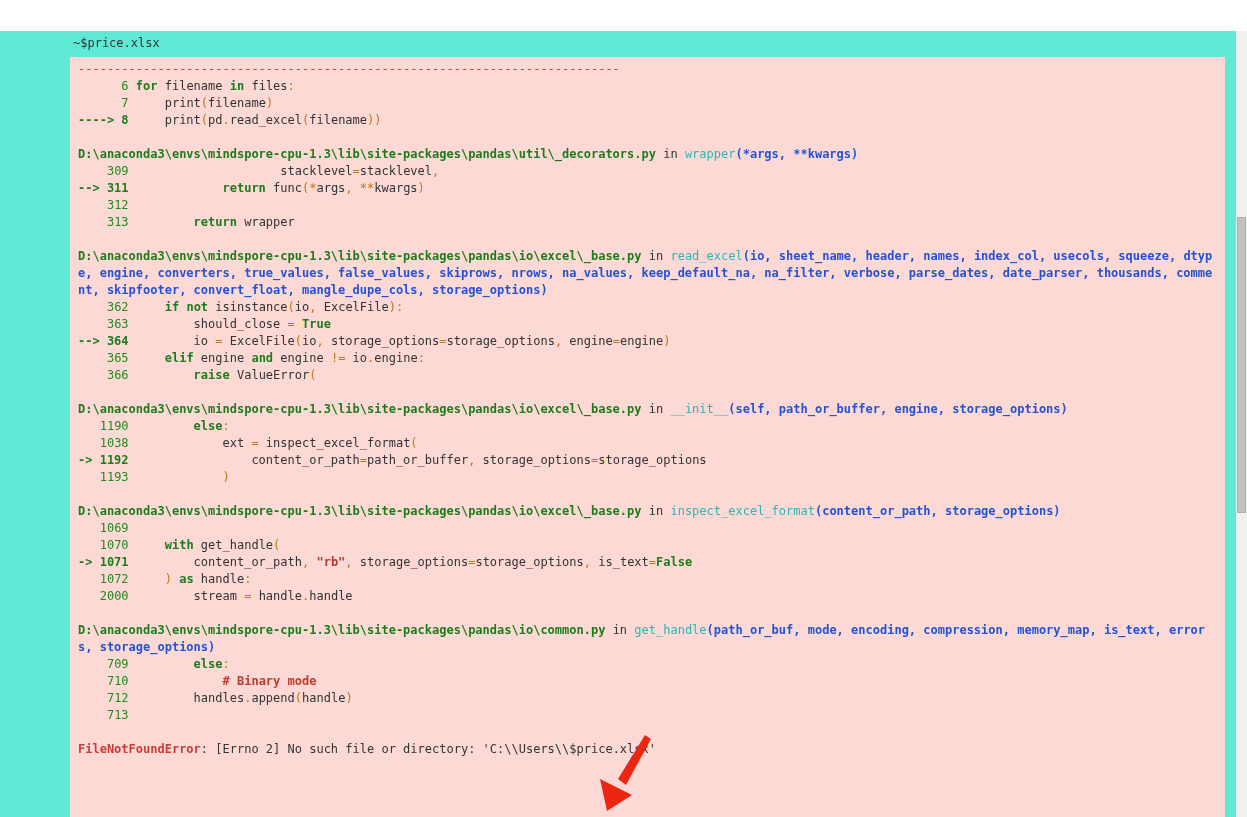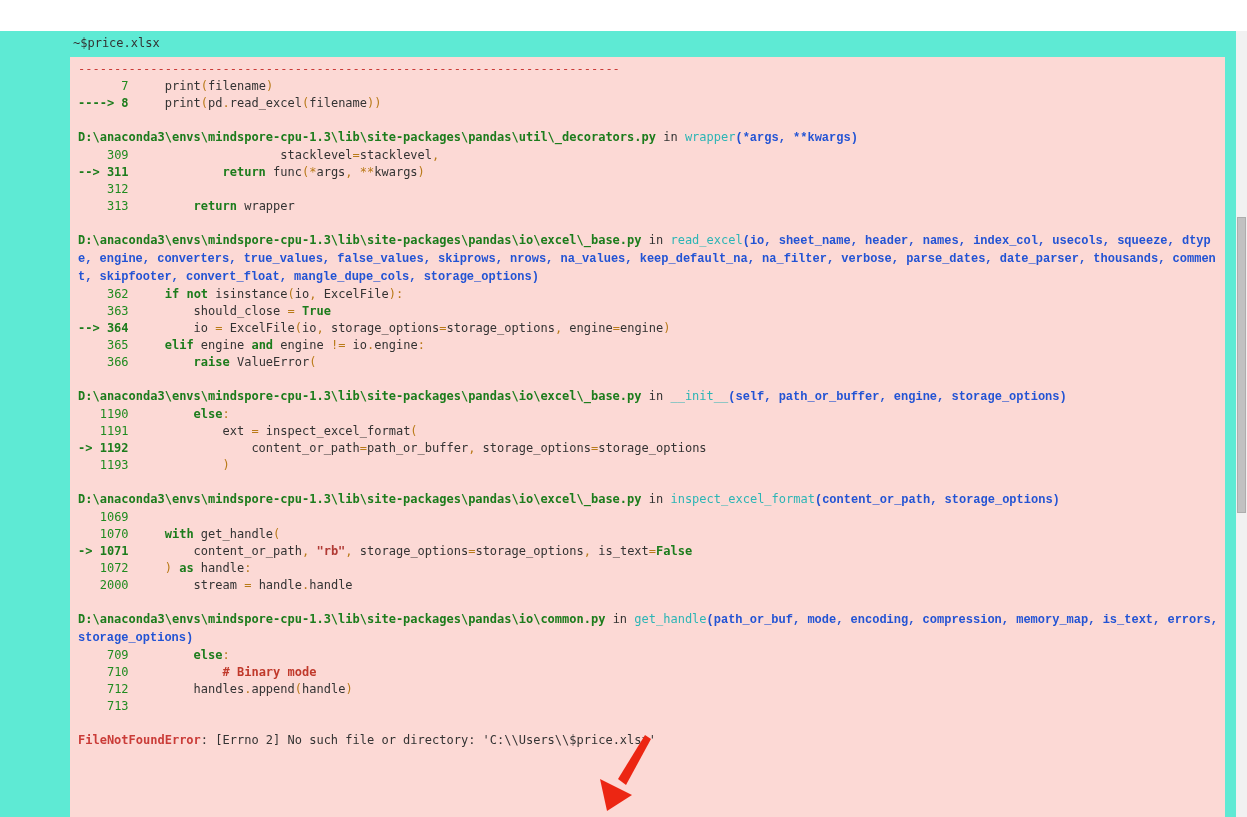--- a/index.html
+++ b/index.html
@@ -39,21 +39,21 @@
   }
   .line {
     white-space: pre-wrap;
     word-break: break-all;
     min-height: 17px;
   }
   .t-p  { color: #333333; }
   .t-pa { color: #1c7c1c; font-weight: bold; }
   .t-k  { color: #1c7c1c; font-weight: bold; }
   .t-fn { color: #2cb5b5; }
-  .t-ar { color: #2253d4; font-weight: bold; font-family: Liberation Mono, monospace; }
+  .t-ar { color: #2253d4; font-weight: bold; }
   .t-o  { color: #b97a18; }
   .t-s  { color: #b03a34; font-weight: bold; }
   .t-c  { color: #c0392b; font-weight: bold; }
   .t-er { color: #ca3c38; font-weight: bold; }
   .t-dv { color: #ca3c38; }
   .t-num  { color: #1f8b1f; }
   .t-hot  { color: #1c7c1c; font-weight: bold; }
   .annotation-arrow {
     position: absolute;
     left: 590px;
@@ -108,39 +108,40 @@
 </head>
 <body>
 
 <div class="page">
 
   <div class="stdout-line">~$price.xlsx</div>
 
   <div class="error-block">
     <div class="tb-content" id="tb-content">
         <div class="line"><span class="t-dv">---------------------------------------------------------------------------</span></div>
+        <div class="line"><span class="t-num">      6 </span><span class="t-k">for</span><span class="t-p"> filename </span><span class="t-k">in</span><span class="t-p"> files</span><span class="t-o">:</span></div>
         <div class="line"><span class="t-num">      7 </span><span class="t-p">    print</span><span class="t-o">(</span><span class="t-p">filename</span><span class="t-o">)</span></div>
         <div class="line"><span class="t-hot">----&gt; 8 </span><span class="t-p">    print</span><span class="t-o">(</span><span class="t-p">pd</span><span class="t-o">.</span><span class="t-p">read_excel</span><span class="t-o">(</span><span class="t-p">filename</span><span class="t-o">))</span></div>
         <div class="line"></div>
         <div class="line"><span class="t-pa">D:\anaconda3\envs\mindspore-cpu-1.3\lib\site-packages\pandas\util\_decorators.py</span><span class="t-p"> in </span><span class="t-fn">wrapper</span><span class="t-ar">(*args, **kwargs)</span></div>
         <div class="line"><span class="t-num">    309 </span><span class="t-p">                    stacklevel</span><span class="t-o">=</span><span class="t-p">stacklevel</span><span class="t-o">,</span></div>
         <div class="line"><span class="t-hot">--&gt; 311 </span><span class="t-p">            </span><span class="t-k">return</span><span class="t-p"> func</span><span class="t-o">(*</span><span class="t-p">args</span><span class="t-o">, **</span><span class="t-p">kwargs</span><span class="t-o">)</span></div>
         <div class="line"><span class="t-num">    312 </span></div>
         <div class="line"><span class="t-num">    313 </span><span class="t-p">        </span><span class="t-k">return</span><span class="t-p"> wrapper</span></div>
         <div class="line"></div>
         <div class="line"><span class="t-pa">D:\anaconda3\envs\mindspore-cpu-1.3\lib\site-packages\pandas\io\excel\_base.py</span><span class="t-p"> in </span><span class="t-fn">read_excel</span><span class="t-ar">(io, sheet_name, header, names, index_col, usecols, squeeze, dtype, engine, converters, true_values, false_values, skiprows, nrows, na_values, keep_default_na, na_filter, verbose, parse_dates, date_parser, thousands, comment, skipfooter, convert_float, mangle_dupe_cols, storage_options)</span></div>
         <div class="line"><span class="t-num">    362 </span><span class="t-p">    </span><span class="t-k">if</span><span class="t-p"> </span><span class="t-k">not</span><span class="t-p"> isinstance</span><span class="t-o">(</span><span class="t-p">io</span><span class="t-o">,</span><span class="t-p"> ExcelFile</span><span class="t-o">):</span></div>
         <div class="line"><span class="t-num">    363 </span><span class="t-p">        should_close </span><span class="t-o">=</span><span class="t-p"> </span><span class="t-k">True</span></div>
         <div class="line"><span class="t-hot">--&gt; 364 </span><span class="t-p">        io </span><span class="t-o">=</span><span class="t-p"> ExcelFile</span><span class="t-o">(</span><span class="t-p">io</span><span class="t-o">,</span><span class="t-p"> storage_options</span><span class="t-o">=</span><span class="t-p">storage_options</span><span class="t-o">,</span><span class="t-p"> engine</span><span class="t-o">=</span><span class="t-p">engine</span><span class="t-o">)</span></div>
         <div class="line"><span class="t-num">    365 </span><span class="t-p">    </span><span class="t-k">elif</span><span class="t-p"> engine </span><span class="t-k">and</span><span class="t-p"> engine </span><span class="t-o">!=</span><span class="t-p"> io</span><span class="t-o">.</span><span class="t-p">engine</span><span class="t-o">:</span></div>
         <div class="line"><span class="t-num">    366 </span><span class="t-p">        </span><span class="t-k">raise</span><span class="t-p"> ValueError</span><span class="t-o">(</span></div>
         <div class="line"></div>
         <div class="line"><span class="t-pa">D:\anaconda3\envs\mindspore-cpu-1.3\lib\site-packages\pandas\io\excel\_base.py</span><span class="t-p"> in </span><span class="t-fn">__init__</span><span class="t-ar">(self, path_or_buffer, engine, storage_options)</span></div>
         <div class="line"><span class="t-num">   1190 </span><span class="t-p">        </span><span class="t-k">else</span><span class="t-o">:</span></div>
-        <div class="line"><span class="t-num">   1191 </span><span class="t-p">            ext </span><span class="t-o">=</span><span class="t-p"> inspect_excel_format</span><span class="t-o">(</span></div>
+        <div class="line"><span class="t-num">   1038 </span><span class="t-p">            ext </span><span class="t-o">=</span><span class="t-p"> inspect_excel_format</span><span class="t-o">(</span></div>
         <div class="line"><span class="t-hot">-&gt; 1192 </span><span class="t-p">                content_or_path</span><span class="t-o">=</span><span class="t-p">path_or_buffer</span><span class="t-o">,</span><span class="t-p"> storage_options</span><span class="t-o">=</span><span class="t-p">storage_options</span></div>
         <div class="line"><span class="t-num">   1193 </span><span class="t-o">            )</span></div>
         <div class="line"></div>
         <div class="line"><span class="t-pa">D:\anaconda3\envs\mindspore-cpu-1.3\lib\site-packages\pandas\io\excel\_base.py</span><span class="t-p"> in </span><span class="t-fn">inspect_excel_format</span><span class="t-ar">(content_or_path, storage_options)</span></div>
         <div class="line"><span class="t-num">   1069 </span></div>
         <div class="line"><span class="t-num">   1070 </span><span class="t-p">    </span><span class="t-k">with</span><span class="t-p"> get_handle</span><span class="t-o">(</span></div>
         <div class="line"><span class="t-hot">-&gt; 1071 </span><span class="t-p">        content_or_path</span><span class="t-o">,</span><span class="t-p"> </span><span class="t-s">"rb"</span><span class="t-o">,</span><span class="t-p"> storage_options</span><span class="t-o">=</span><span class="t-p">storage_options</span><span class="t-o">,</span><span class="t-p"> is_text</span><span class="t-o">=</span><span class="t-k">False</span></div>
         <div class="line"><span class="t-num">   1072 </span><span class="t-p">    </span><span class="t-o">)</span><span class="t-p"> </span><span class="t-k">as</span><span class="t-p"> handle</span><span class="t-o">:</span></div>
         <div class="line"><span class="t-num">   2000 </span><span class="t-p">        stream </span><span class="t-o">=</span><span class="t-p"> handle</span><span class="t-o">.</span><span class="t-p">handle</span></div>
         <div class="line"></div>

